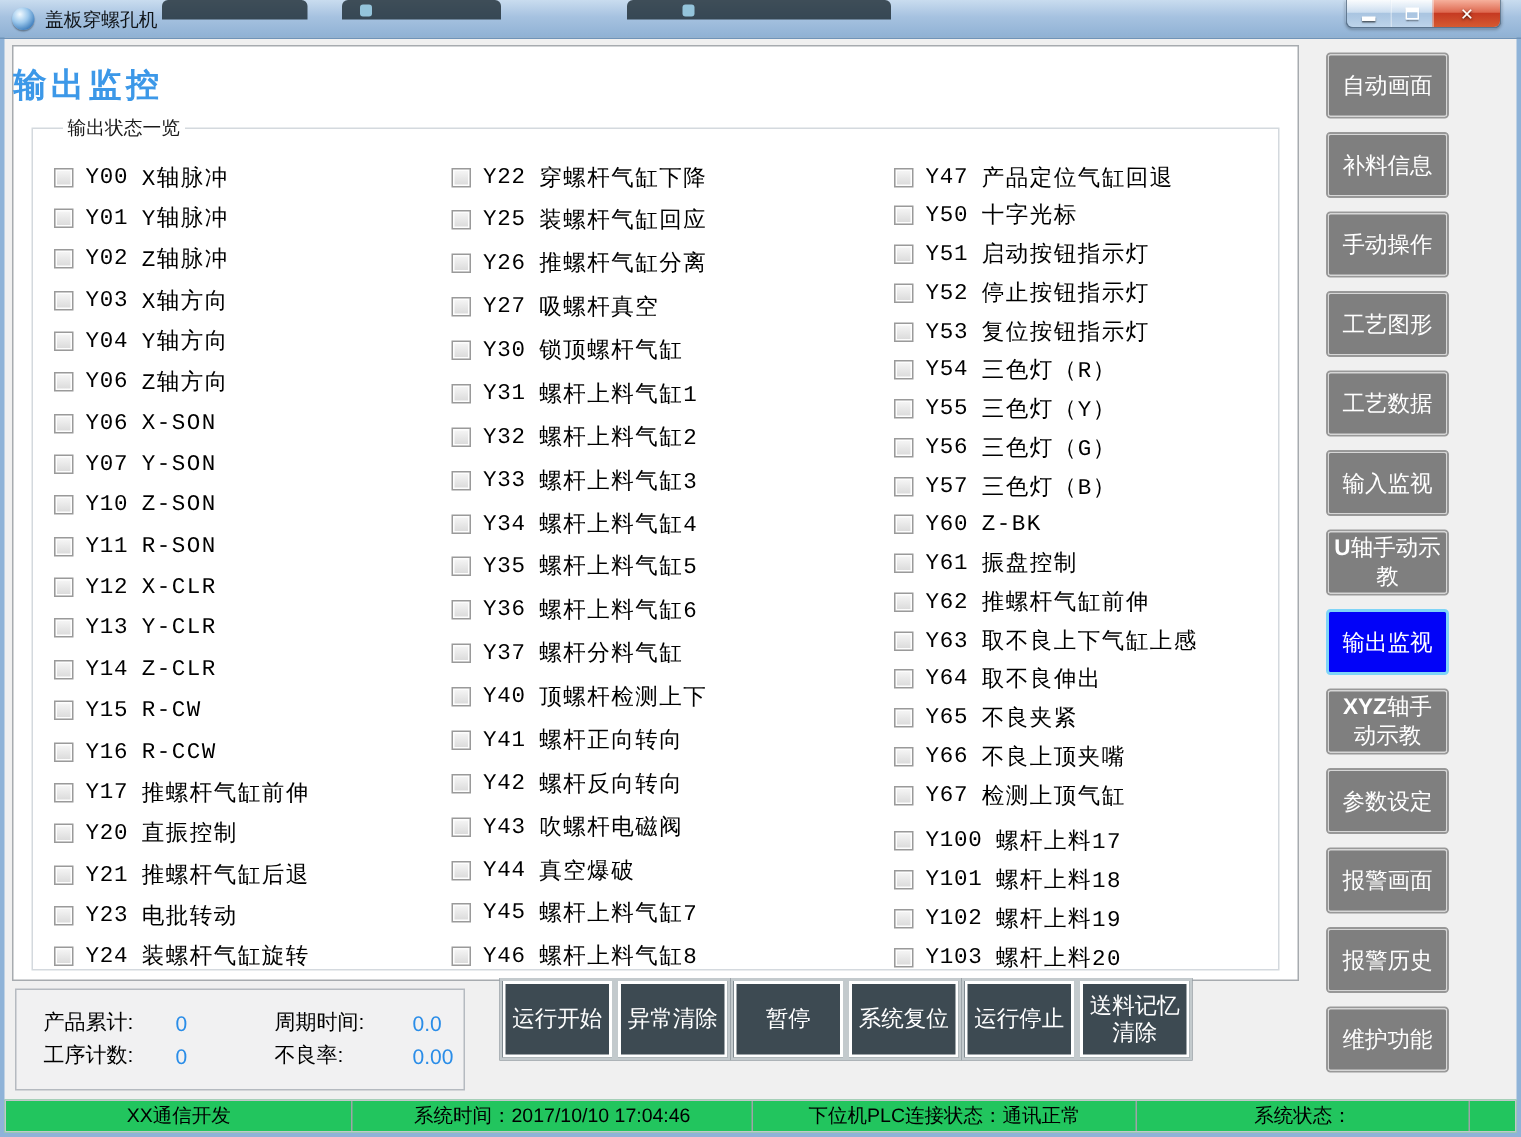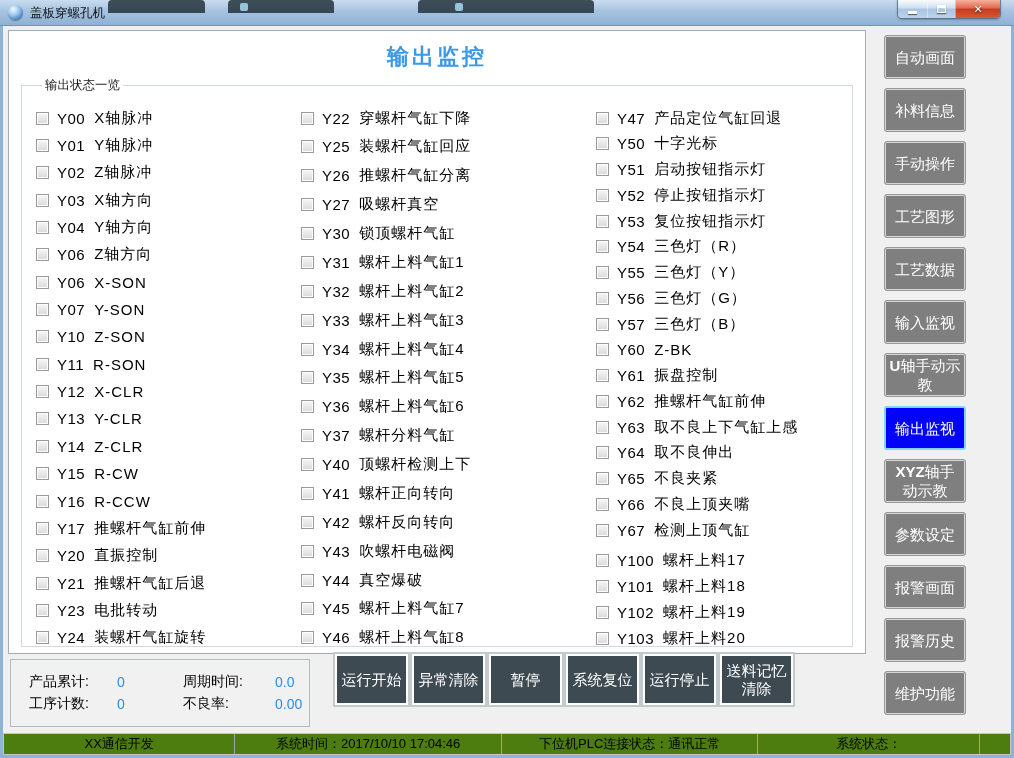--- a/index.html
+++ b/index.html
@@ -28,26 +28,26 @@
   .wc.min{ width:29px; } .wc.max{ width:28px; } 
   .wc.close{ width:45px;
     background:linear-gradient(to bottom,#f6b09c 0%,#de6950 45%,#c63a22 50%,#d55a31 100%); }
   .glyph-min{ width:9px; height:3px; background:#fff; box-shadow:0 1px 1px rgba(0,0,0,.6); margin-top:7px; }
   .glyph-max{ width:9px; height:8px; border:1px solid #fff; border-top-width:3px; box-shadow:0 1px 1px rgba(0,0,0,.5); }
   .glyph-x{ color:#fff; font-size:11px; font-weight:bold; text-shadow:0 1px 2px rgba(0,0,0,.7); }
 
   
   .main-panel{ position:absolute; left:8px; top:30px; width:858px; height:624px;
     background:#fff; border:1px solid #a7abaf; }
-  .page-title{ text-align:center; margin-top:11px; font-size:22px; font-weight:bold;
+  .page-title{ text-align:left; margin-top:11px; font-size:22px; font-weight:bold;
     letter-spacing:3px; color:var(--c-title,#3c98e8); }
   fieldset{ position:absolute; left:12px; top:46px; width:832px; height:570px;
     border:1px solid #d4d9de; padding:14px 0 0 14px; }
   legend{ font-size:12.5px; color:#1a1a1a; padding:0 3px; margin-left:6px; }
-  .cols{ display:flex; }
+  .cols{ display:flex;font-family:Liberation Mono, monospace; }
   .col{ display:flex; flex-direction:column; justify-content:space-between; height:540px; }
   .col:nth-child(1){ width:265px; } .col:nth-child(2){ width:295px; } .col:nth-child(3){ flex:1; }
   .row{ display:flex; align-items:center; height:20px; }
   .cb{ width:13px; height:13px; flex:0 0 13px; border:1px solid #9a9a9a;
     background:linear-gradient(to bottom,#f7f7f7,#d9d9d9); box-shadow:inset 0 0 0 1px #fdfdfd; margin-right:8px; }
   .code{ font-size:15px; color:#000; margin-right:9px; letter-spacing:.5px; }
   .lbl{ font-size:15px; color:#000; letter-spacing:1px; }
   .gap-before{ margin-top:5px; }
 
   
@@ -71,21 +71,21 @@
   .side-btn{ height:44px; background:var(--c-sidebar,#7f7f7f); border:1px solid #999;
     box-shadow:inset 0 0 0 1px #d6d6d6; border-radius:3px; color:#fff; font-size:15px;
     line-height:19px; display:flex; align-items:center; justify-content:center;
     text-align:center; padding:1px 3px; cursor:default; font-family:inherit; }
   .side-btn.active{ background:var(--c-active,#0203f8); border:2px solid var(--c-active-border,#7fd4f7);
     box-shadow:none; }
   .side-btn b{ font-weight:bold; }
 
   
   .status-bar{ position:absolute; left:3px; top:733px; width:1008px; height:22px;
-    background:#4d7c0f; border:1px solid #c2c6ca; display:flex; align-items:stretch; }
+    background:#22c55e; border:1px solid #c2c6ca; display:flex; align-items:stretch; }
   .sb-sec{ display:flex; align-items:center; justify-content:center; font-size:13px;
     color:#000; border-right:1px solid #9fa4a8; }
   .sb-sec:nth-child(1){ width:23%; } .sb-sec:nth-child(2){ width:26.5%; }
   .sb-sec:nth-child(3){ width:25.5%; } .sb-sec:nth-child(4){ width:22%; }
   .sb-sec:nth-child(5){ width:3%; border-right:none; }
 </style>
 </head>
 <body>
 
 <div class="window">

